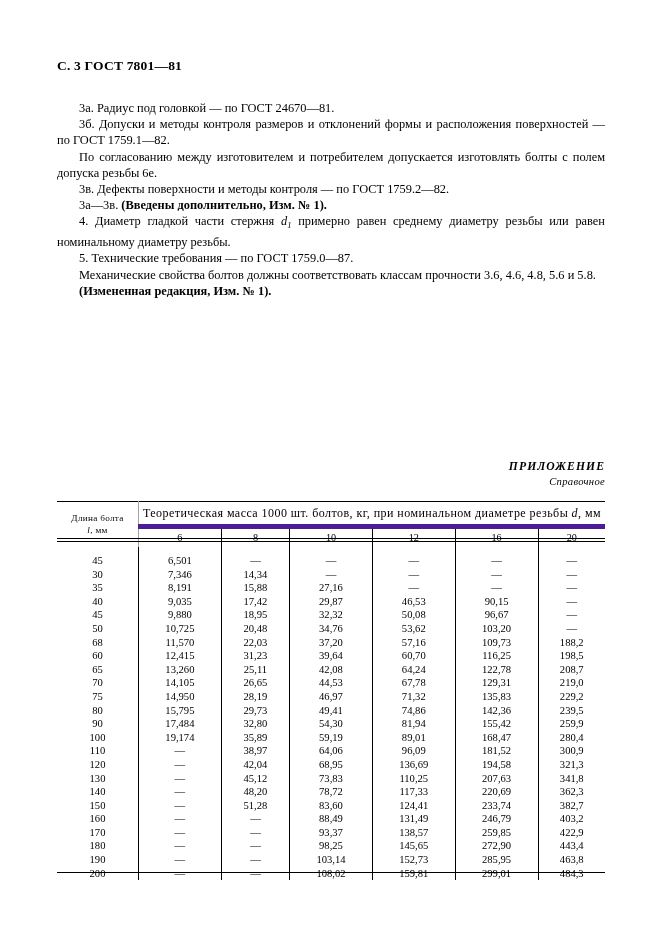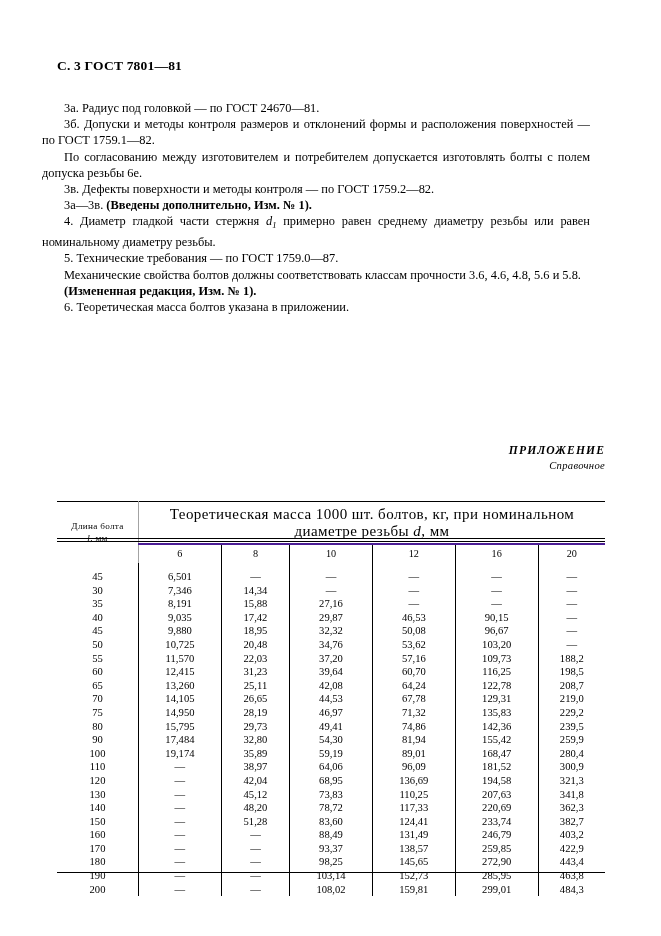--- a/index.html
+++ b/index.html
@@ -25,21 +25,21 @@
     position: absolute;
     left: 57px;
     top: 58px;
     font-size: 13.5px;
     font-weight: bold;
     letter-spacing: 0.2px;
     text-align: right;
   }
   .body-text {
     position: absolute;
-    left: 42px;
+    left: 57px;
     top: 100px;
     width: 548px;
     font-size: 12.4px;
     line-height: 16.2px;
     text-align: justify;
   }
   .body-text p {
     margin: 0;
     text-indent: 22px;
   }
@@ -55,20 +55,21 @@
     right: 56px;
     top: 443px;
     text-align: right;
     line-height: 15px;
   }
   .appendix-title {
     font-size: 11.6px;
     font-weight: bold;
     font-style: italic;
     letter-spacing: 1.1px;
+    margin-top: 16px;
   }
   .appendix-sub {
     font-size: 10.6px;
     font-style: italic;
     letter-spacing: 0.3px;
   }
   
   .tbl-wrap {
     position: absolute;
     left: 57px;
@@ -89,24 +90,24 @@
   
   .hdr-left {
     width: 81px;
     border-right: 1px solid #a3a3a3;
     font-size: 9.2px;
     line-height: 12.5px;
     padding: 3px 0 4px 0 !important;
     letter-spacing: 0.3px;
   }
   .hdr-span {
-    font-size: 15px;
+    font-size: 12px;
     padding: 4px 0 3px 0 !important;
     letter-spacing: 0.45px;
-    border-bottom: 2px solid #4c1d95;
+    border-bottom: 5px solid #4c1d95;
   }
   .hdr-num {
     font-size: 10.2px;
     padding: 3px 0 4px 0 !important;
     border-right: 1px solid #000;
   }
   .hdr-num.last { border-right: none; }
   .toprule { border-top: 1px solid #000; }
   tr.first-data td { padding-top: 7px !important; }
   tbody.data td {
@@ -137,21 +138,20 @@
   <div class="body-text">
     <p>3а. Радиус под головкой — по ГОСТ 24670—81.</p>
     <p>3б. Допуски и методы контроля размеров и отклонений формы и расположения поверхностей — по ГОСТ 1759.1—82.</p>
     <p>По согласованию между изготовителем и потребителем допускается изготовлять болты с полем допуска резьбы 6е.</p>
     <p>3в. Дефекты поверхности и методы контроля — по ГОСТ 1759.2—82.</p>
     <p><span>3а—3в. </span><b>(Введены дополнительно, Изм. № 1).</b></p>
     <p><span>4. Диаметр гладкой части стержня </span><i>d</i><span class="sub">1</span><span> примерно равен среднему диаметру резьбы или равен номинальному диаметру резьбы.</span></p>
     <p>5. Технические требования — по ГОСТ 1759.0—87.</p>
     <p>Механические свойства болтов должны соответствовать классам прочности 3.6, 4.6, 4.8, 5.6 и 5.8.</p>
     <p><b>(Измененная редакция, Изм. № 1).</b></p>
-    <p>6. Теоретическая масса болтов указана в приложении.</p>
   </div>
 
   <div class="appendix-block">
     <div class="appendix-title">ПРИЛОЖЕНИЕ</div>
     <div class="appendix-sub">Справочное</div>
   </div>
 
   <div class="tbl-wrap">
     <table class="masstbl">
       <thead>
@@ -222,21 +222,21 @@
           <tr>
             <td class="c-l">50</td>
             <td>10,725</td>
             <td>20,48</td>
             <td>34,76</td>
             <td>53,62</td>
             <td>103,20</td>
             <td class="c-last">—</td>
           </tr>
           <tr>
-            <td class="c-l">55</td>
+            <td class="c-l">68</td>
             <td>11,570</td>
             <td>22,03</td>
             <td>37,20</td>
             <td>57,16</td>
             <td>109,73</td>
             <td class="c-last">188,2</td>
           </tr>
           <tr>
             <td class="c-l">60</td>
             <td>12,415</td>

